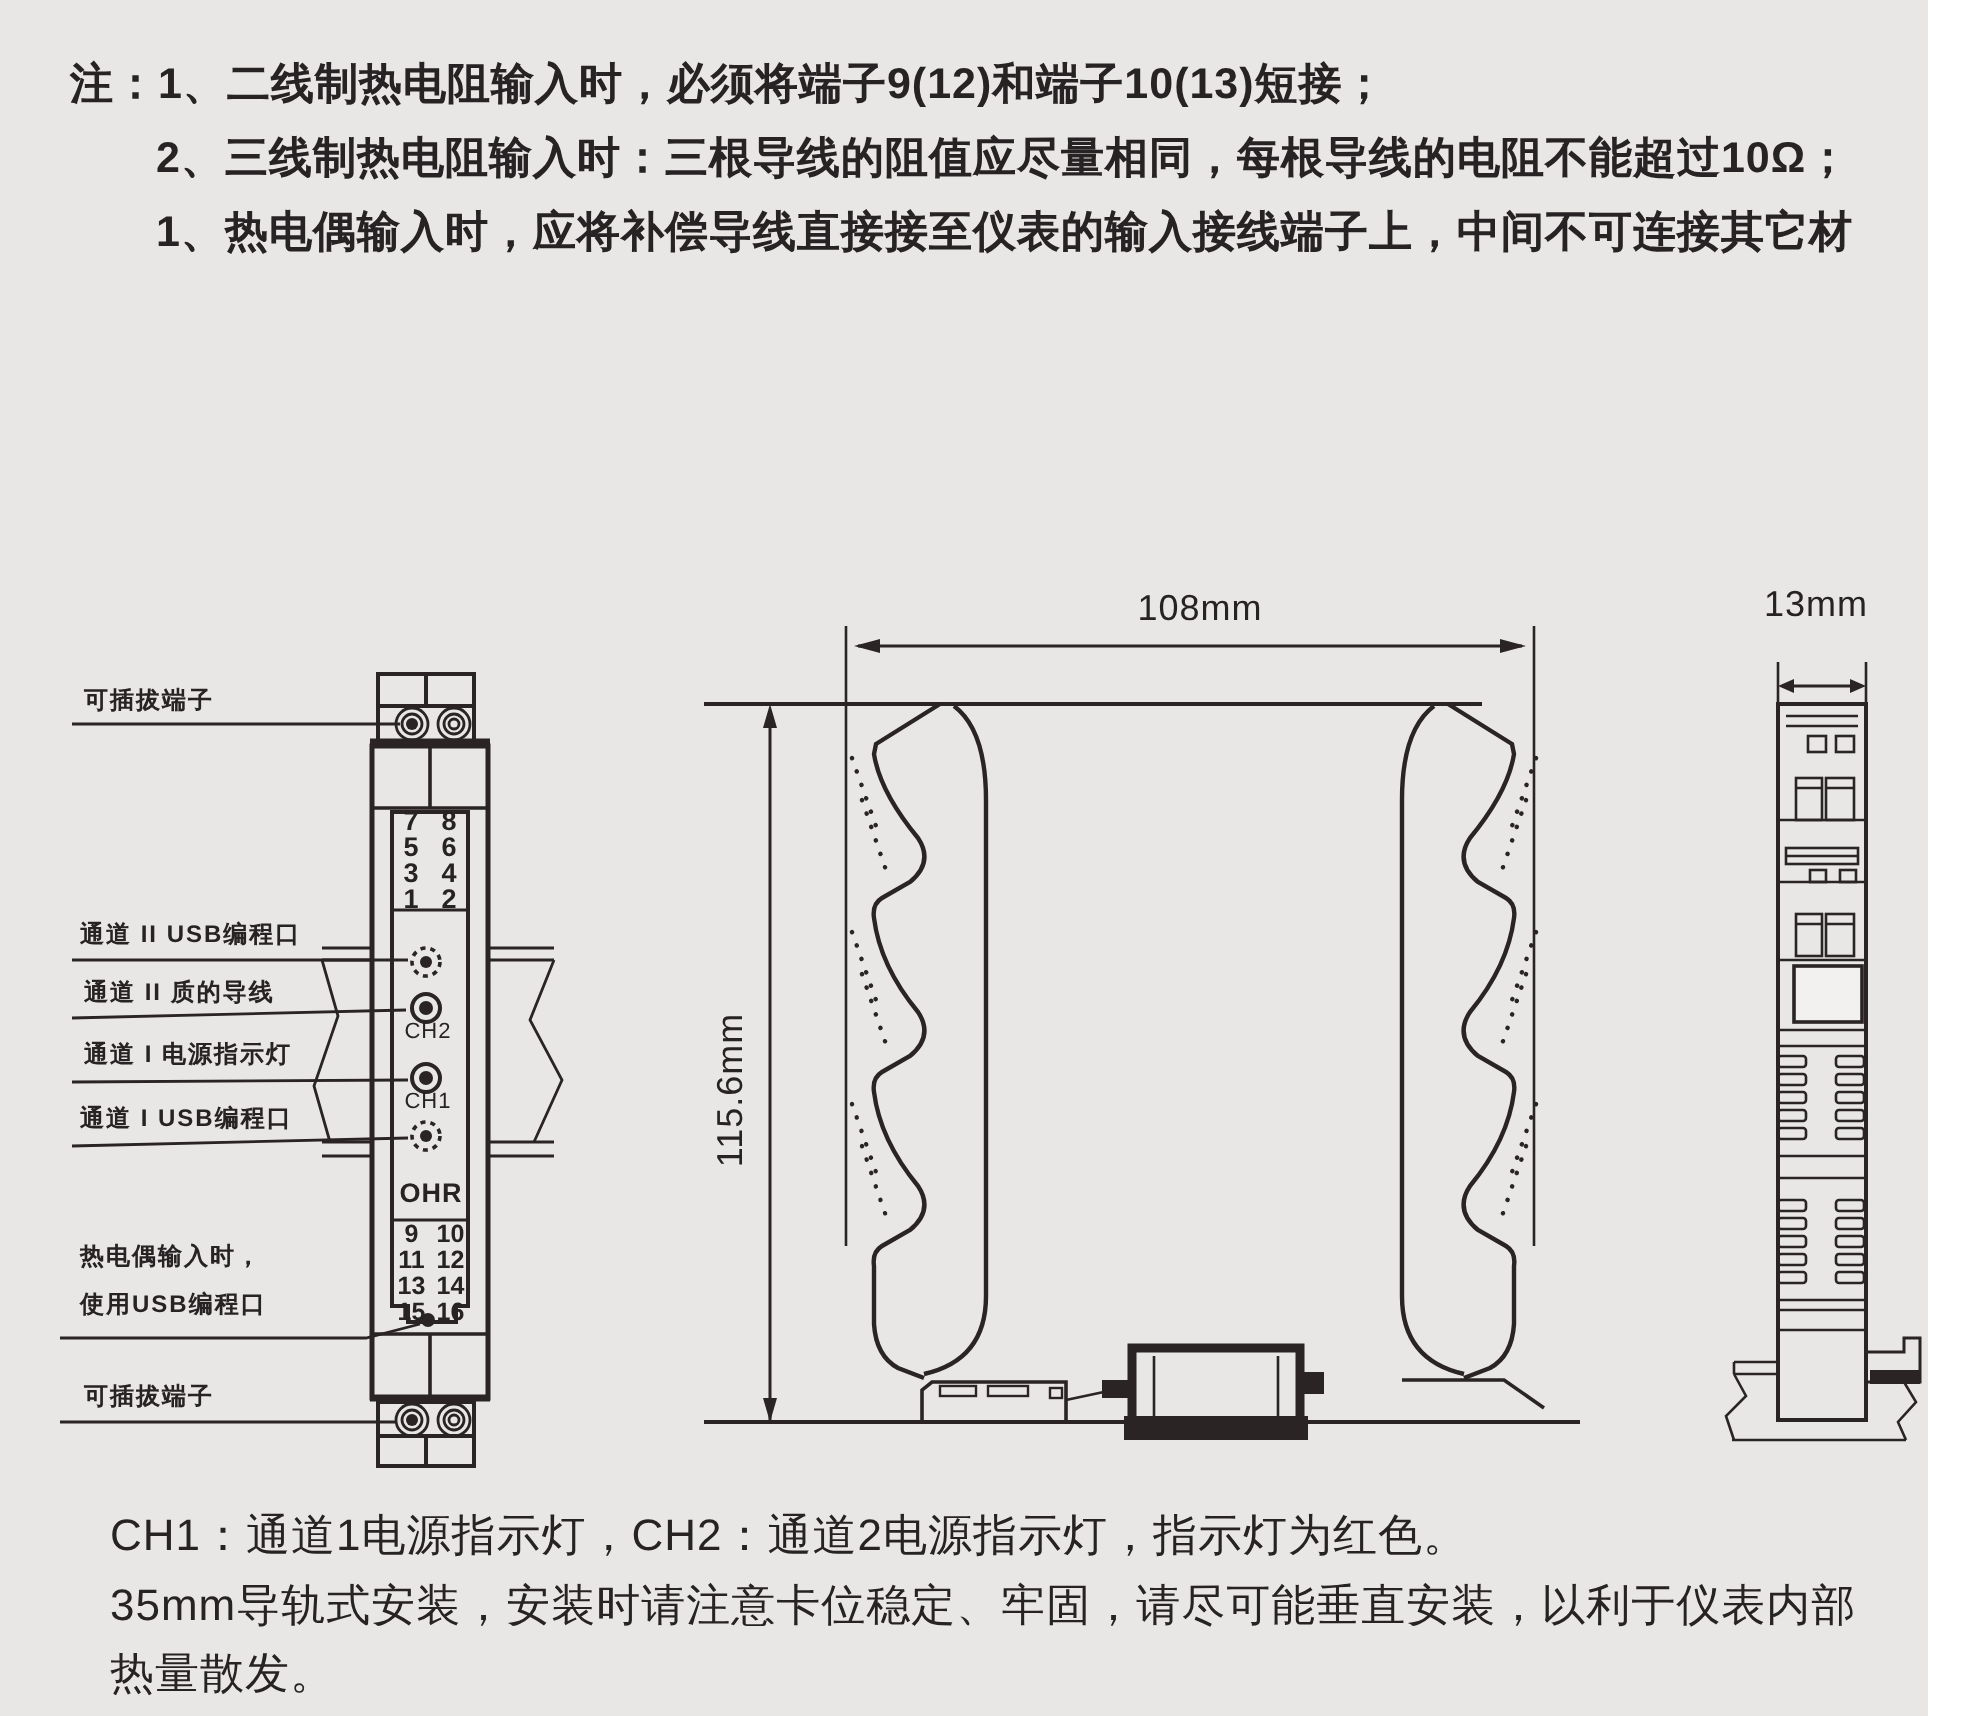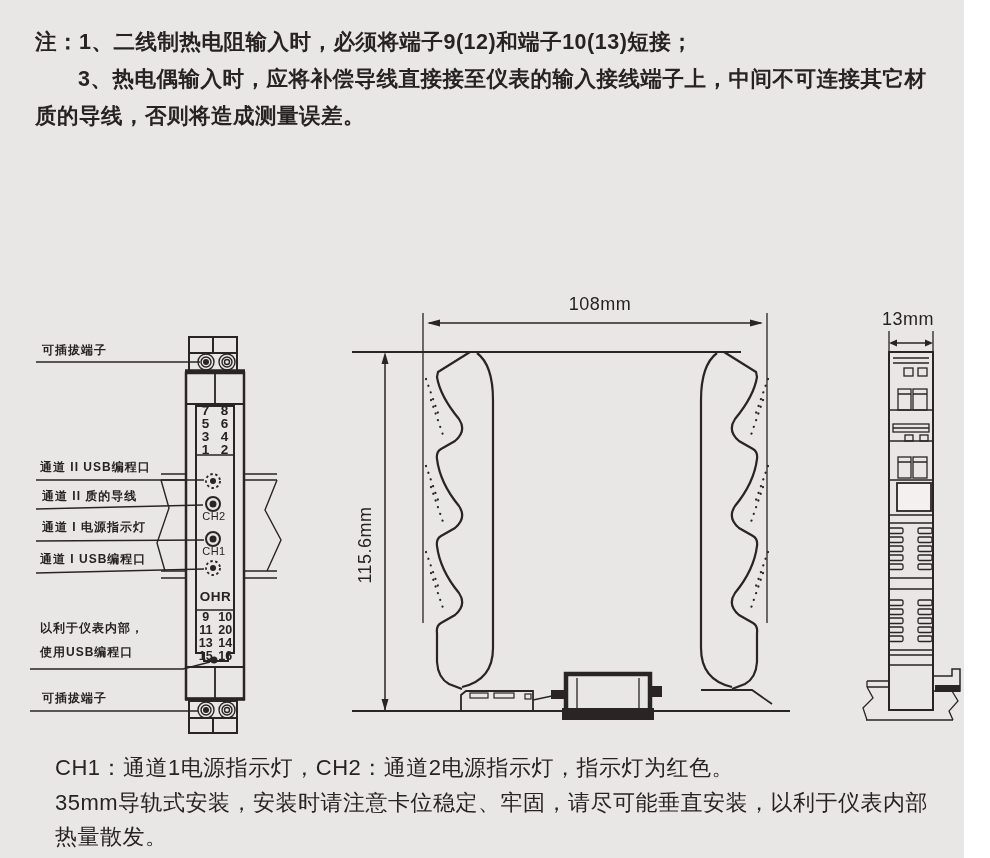--- a/index.html
+++ b/index.html
@@ -234,61 +234,61 @@
         <rect x="935" y="685" width="25" height="7" fill="#2a2425" stroke="none"></rect>
         <path d="M867,687 L873,698 L863,708 L867,720"></path>
         <path d="M952,691 L958,701 L949,711 L953,720"></path>
         <path d="M866,720 H953"></path>
       </g>
     </g>
   </svg>
 
   <div class="abs notes-top">
     <div>注：1、二线制热电阻输入时，必须将端子9(12)和端子10(13)短接；</div>
-    <div class="indent">3、热电偶输入时，应将补偿导线直接接至仪表的输入接线端子上，中间不可连接其它材</div>
-    <div>质的导线，否则将造成测量误差。</div>
+    <div class="indent">2、三线制热电阻输入时：三根导线的阻值应尽量相同，每根导线的电阻不能超过10Ω；</div>
+    <div class="indent">1、热电偶输入时，应将补偿导线直接接至仪表的输入接线端子上，中间不可连接其它材</div>
   </div>
 
 
   <div class="abs lbl" style="left:42px;top:342px;">可插拔端子</div>
   <div class="abs lbl" style="left:40px;top:459px;">通道 II USB编程口</div>
   <div class="abs lbl" style="left:42px;top:488px;">通道 II 质的导线</div>
   <div class="abs lbl" style="left:42px;top:519px;">通道 I 电源指示灯</div>
   <div class="abs lbl" style="left:40px;top:551px;">通道 I USB编程口</div>
-  <div class="abs lbl" style="left:40px;top:620px;">以利于仪表内部，</div>
+  <div class="abs lbl" style="left:40px;top:620px;">热电偶输入时，</div>
   <div class="abs lbl" style="left:40px;top:644px;">使用USB编程口</div>
   <div class="abs lbl" style="left:42px;top:690px;">可插拔端子</div>
 
   <div class="abs term-grid tg-top">
     <span>7</span>
     <span>8</span>
     <span>5</span>
     <span>6</span>
     <span>3</span>
     <span>4</span>
     <span>1</span>
     <span>2</span>
   </div>
   <div class="abs chlbl" style="left:198px;top:510px;">CH2</div>
   <div class="abs chlbl" style="left:198px;top:545px;">CH1</div>
   <div class="abs brand">OHR</div>
   <div class="abs term-grid tg-bot">
     <span>9</span>
     <span>10</span>
     <span>11</span>
-    <span>20</span>
+    <span>12</span>
     <span>13</span>
     <span>14</span>
     <span>15</span>
     <span>16</span>
   </div>
 
   <div class="abs dim" style="left:545px;top:294px;width:110px;">108mm</div>
   <div class="abs dim dim-v" style="left:314px;top:536px;width:100px;height:18px;">115.6mm</div>
-  <div class="abs dim" style="left:878px;top:309px;width:60px;">13mm</div>
+  <div class="abs dim" style="left:878px;top:292px;width:60px;">13mm</div>
 
   <div class="abs notes-bottom">
     <div>CH1：通道1电源指示灯，CH2：通道2电源指示灯，指示灯为红色。</div>
     <div>35mm导轨式安装，安装时请注意卡位稳定、牢固，请尽可能垂直安装，以利于仪表内部</div>
     <div>热量散发。</div>
   </div>
 
 </div>
 
 </body></html>

